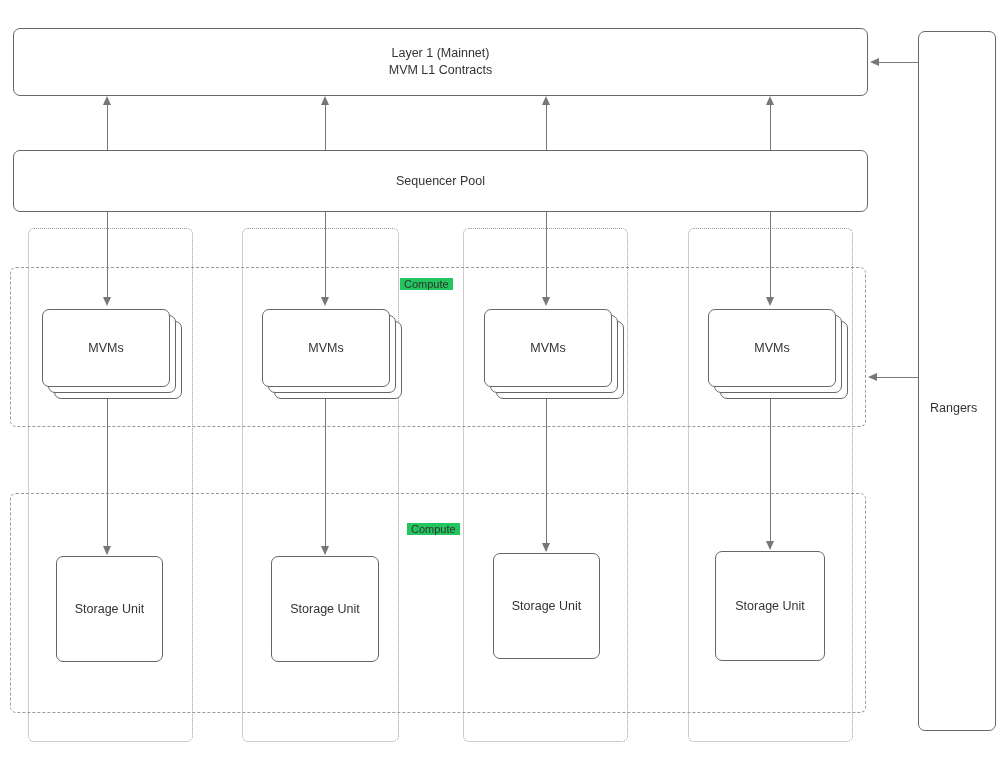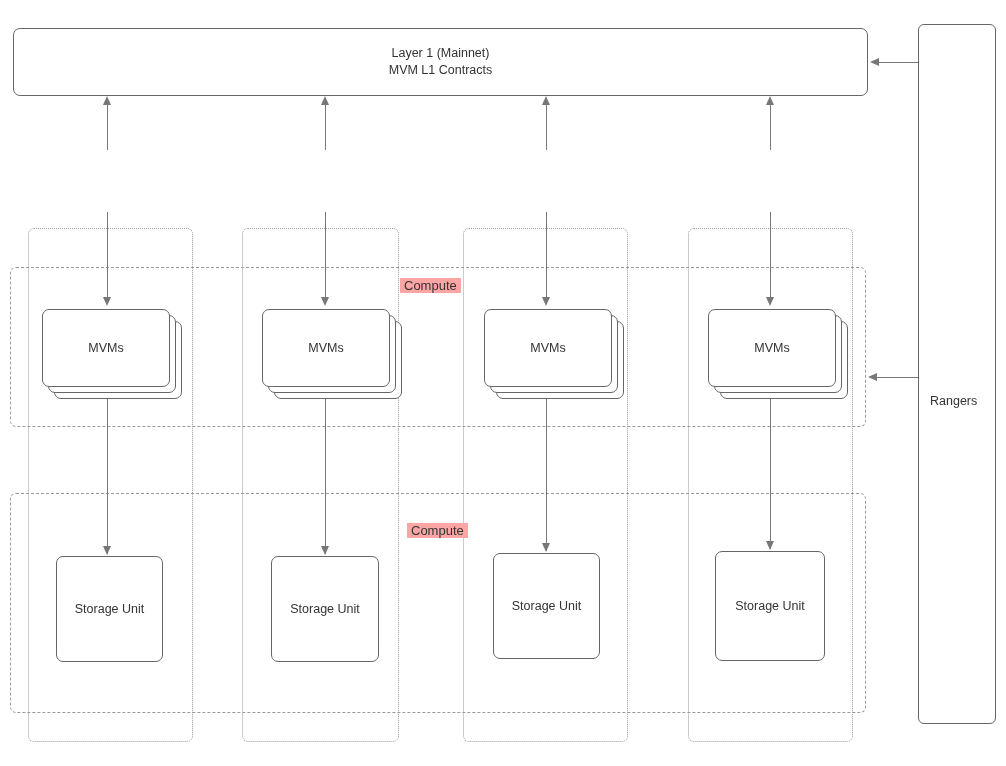--- a/index.html
+++ b/index.html
@@ -50,23 +50,23 @@
   .band-box {
     position: absolute;
     box-sizing: border-box;
     border: 1.3px dashed #9a9a9a;
     border-radius: 6px;
     background: transparent;
     z-index: 2;
   }
   .band-label {
     position: absolute;
-    font-size: 13px;
-    color: #333333;
-    background: #fca5a5;
+    font-size: 11px;
+    color: #333333;
+    background: #22c55e;
     padding: 0 4px;
     z-index: 3;
     white-space: nowrap;
   }
 
   
   .stack {
     position: absolute;
     z-index: 5;
     padding-left: 17px;
@@ -126,22 +126,25 @@
 </head>
 <body>
 
 <div id="canvas">
 
   <div class="solid-box" style="left:13px; top:28px; width:855px; height:68px;">
     <div class="label-lines">Layer 1 (Mainnet)
 MVM L1 Contracts</div>
   </div>
 
-
-  <div class="solid-box" style="left:918px; top:24px; width:78px; height:700px; align-items:flex-start; justify-content:flex-start;border-radius:6px;">
+  <div class="solid-box" style="left:13px; top:150px; width:855px; height:62px;">
+    <div>Sequencer Pool</div>
+  </div>
+
+  <div class="solid-box" style="left:918px; top:31px; width:78px; height:700px; align-items:flex-start; justify-content:flex-start;">
     <div style="position:absolute; left:11px; top:368px;">Rangers</div>
   </div>
 
   <div class="dotted-box" style="left:28px; top:228px; width:165px; height:514px;"></div>
   <div class="dotted-box" style="left:242px; top:228px; width:157px; height:514px;"></div>
   <div class="dotted-box" style="left:463px; top:228px; width:165px; height:514px;"></div>
   <div class="dotted-box" style="left:688px; top:228px; width:165px; height:514px;"></div>
 
   <div class="band-box" style="left:10px; top:267px; width:856px; height:160px;"></div>
   <div class="band-label" style="left:400px; top:278px;">Compute</div>

